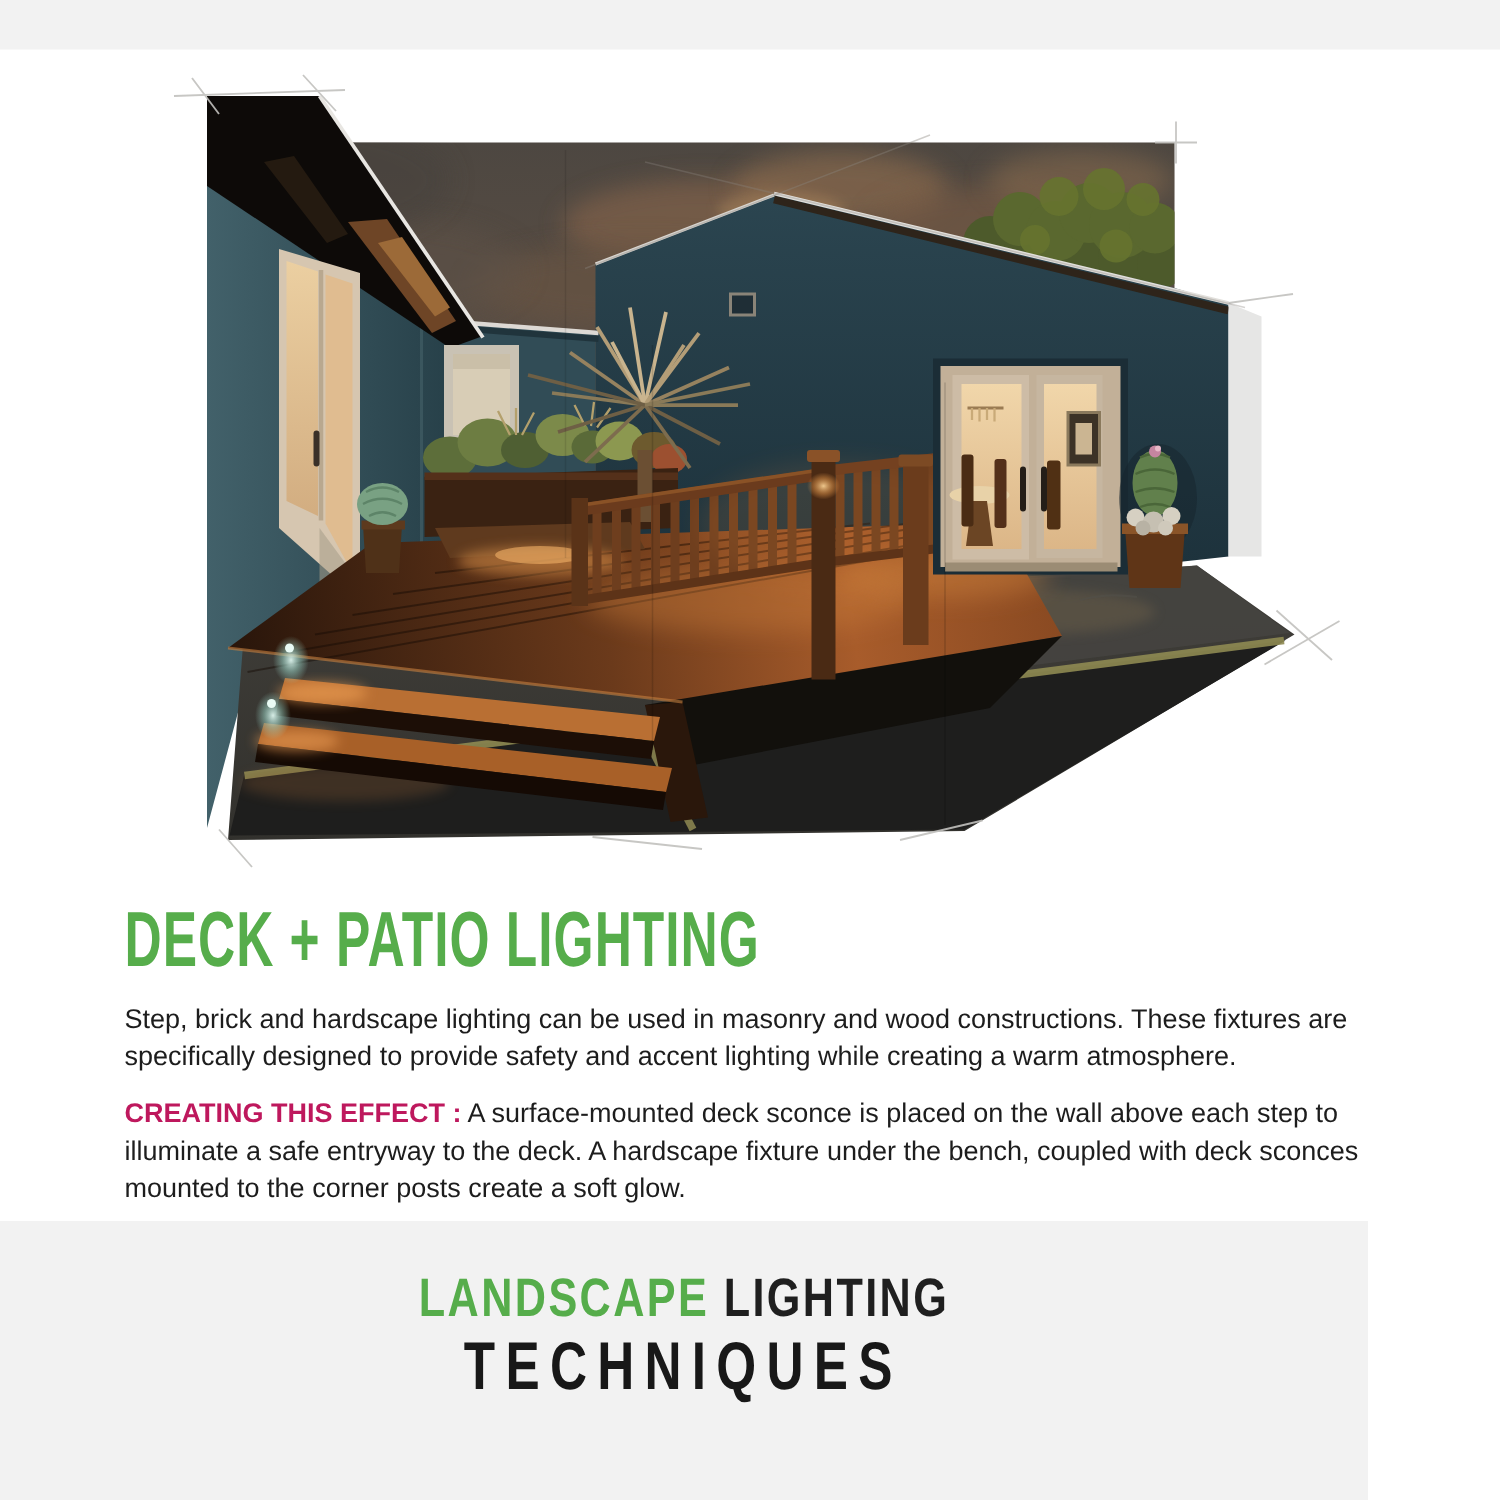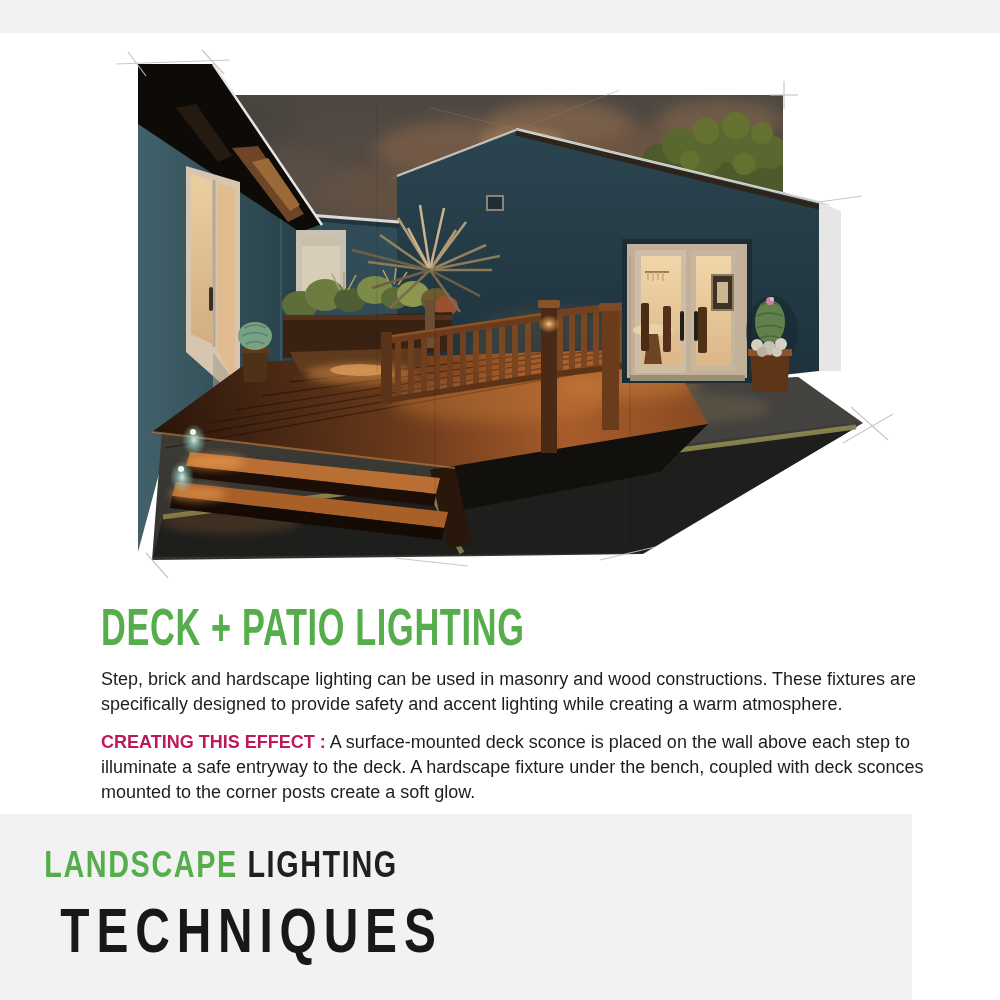--- a/index.html
+++ b/index.html
@@ -1,35 +1,35 @@
 <!DOCTYPE html>
 <html style="--accent: #56ad4b; --band: #f2f2f2; --text: #1d1d1d; --title: #181818;"><head>
 <meta charset="utf-8">
 <style>
   html,body{margin:0;padding:0;background:#ffffff;}
   body{width:1000px;height:1000px;position:relative;overflow:hidden;
        font-family:"Liberation Sans",sans-serif;}
   .band{position:absolute;left:0;width:1000px;background:var(--band,#f2f2f2);}
   .band.top{top:0;height:33px;}
   .footer{position:absolute;left:0;top:814px;width:912px;height:186px;
-          background:var(--band,#f2f2f2);}
+          background:var(--band,#f2f2f2);text-align:center;}
   .render{position:absolute;left:0;top:0;width:1000px;height:620px;}
-  .copy{position:absolute;left:101px;top:601px;width:860px;}
+  .copy{position:absolute;left:83px;top:601px;width:860px;}
   h1{margin:0 0 14px 0;font-size:52px;line-height:1;font-weight:700;
      color:var(--accent,#56ad4b);white-space:nowrap;}
   h1 .squeeze{display:inline-block;transform:scaleX(.66);transform-origin:0 50%;
      letter-spacing:1px;}
   .copy p{margin:0 0 13px 0;font-size:18px;line-height:1.39;color:var(--text,#1d1d1d);}
   .copy p strong{color:#be185d;}
   .f-line1{margin-top:33px;font-size:36px;font-weight:700;line-height:1;white-space:nowrap;}
   .f-line1 .squeeze-c{display:inline-block;transform:scaleX(.8);transform-origin:50% 50%;
      letter-spacing:2px;white-space:nowrap;}
   .f-green{color:var(--accent,#56ad4b);}
   .f-dark{color:#1f1f1f;}
-  .f-line2{margin-top:16px;font-size:63px;font-weight:700;line-height:1;color:var(--title,#181818);
+  .f-line2{margin-top:5px;font-size:45px;font-weight:700;line-height:1;color:var(--title,#181818);
      white-space:nowrap;}
   .f-line2 .squeeze-c{display:inline-block;transform:scaleX(.76);transform-origin:50% 50%;
      letter-spacing:9px;white-space:nowrap;}
 </style>
 </head>
 <body>
 
 <div class="band top"></div>
 
 <div class="render">

